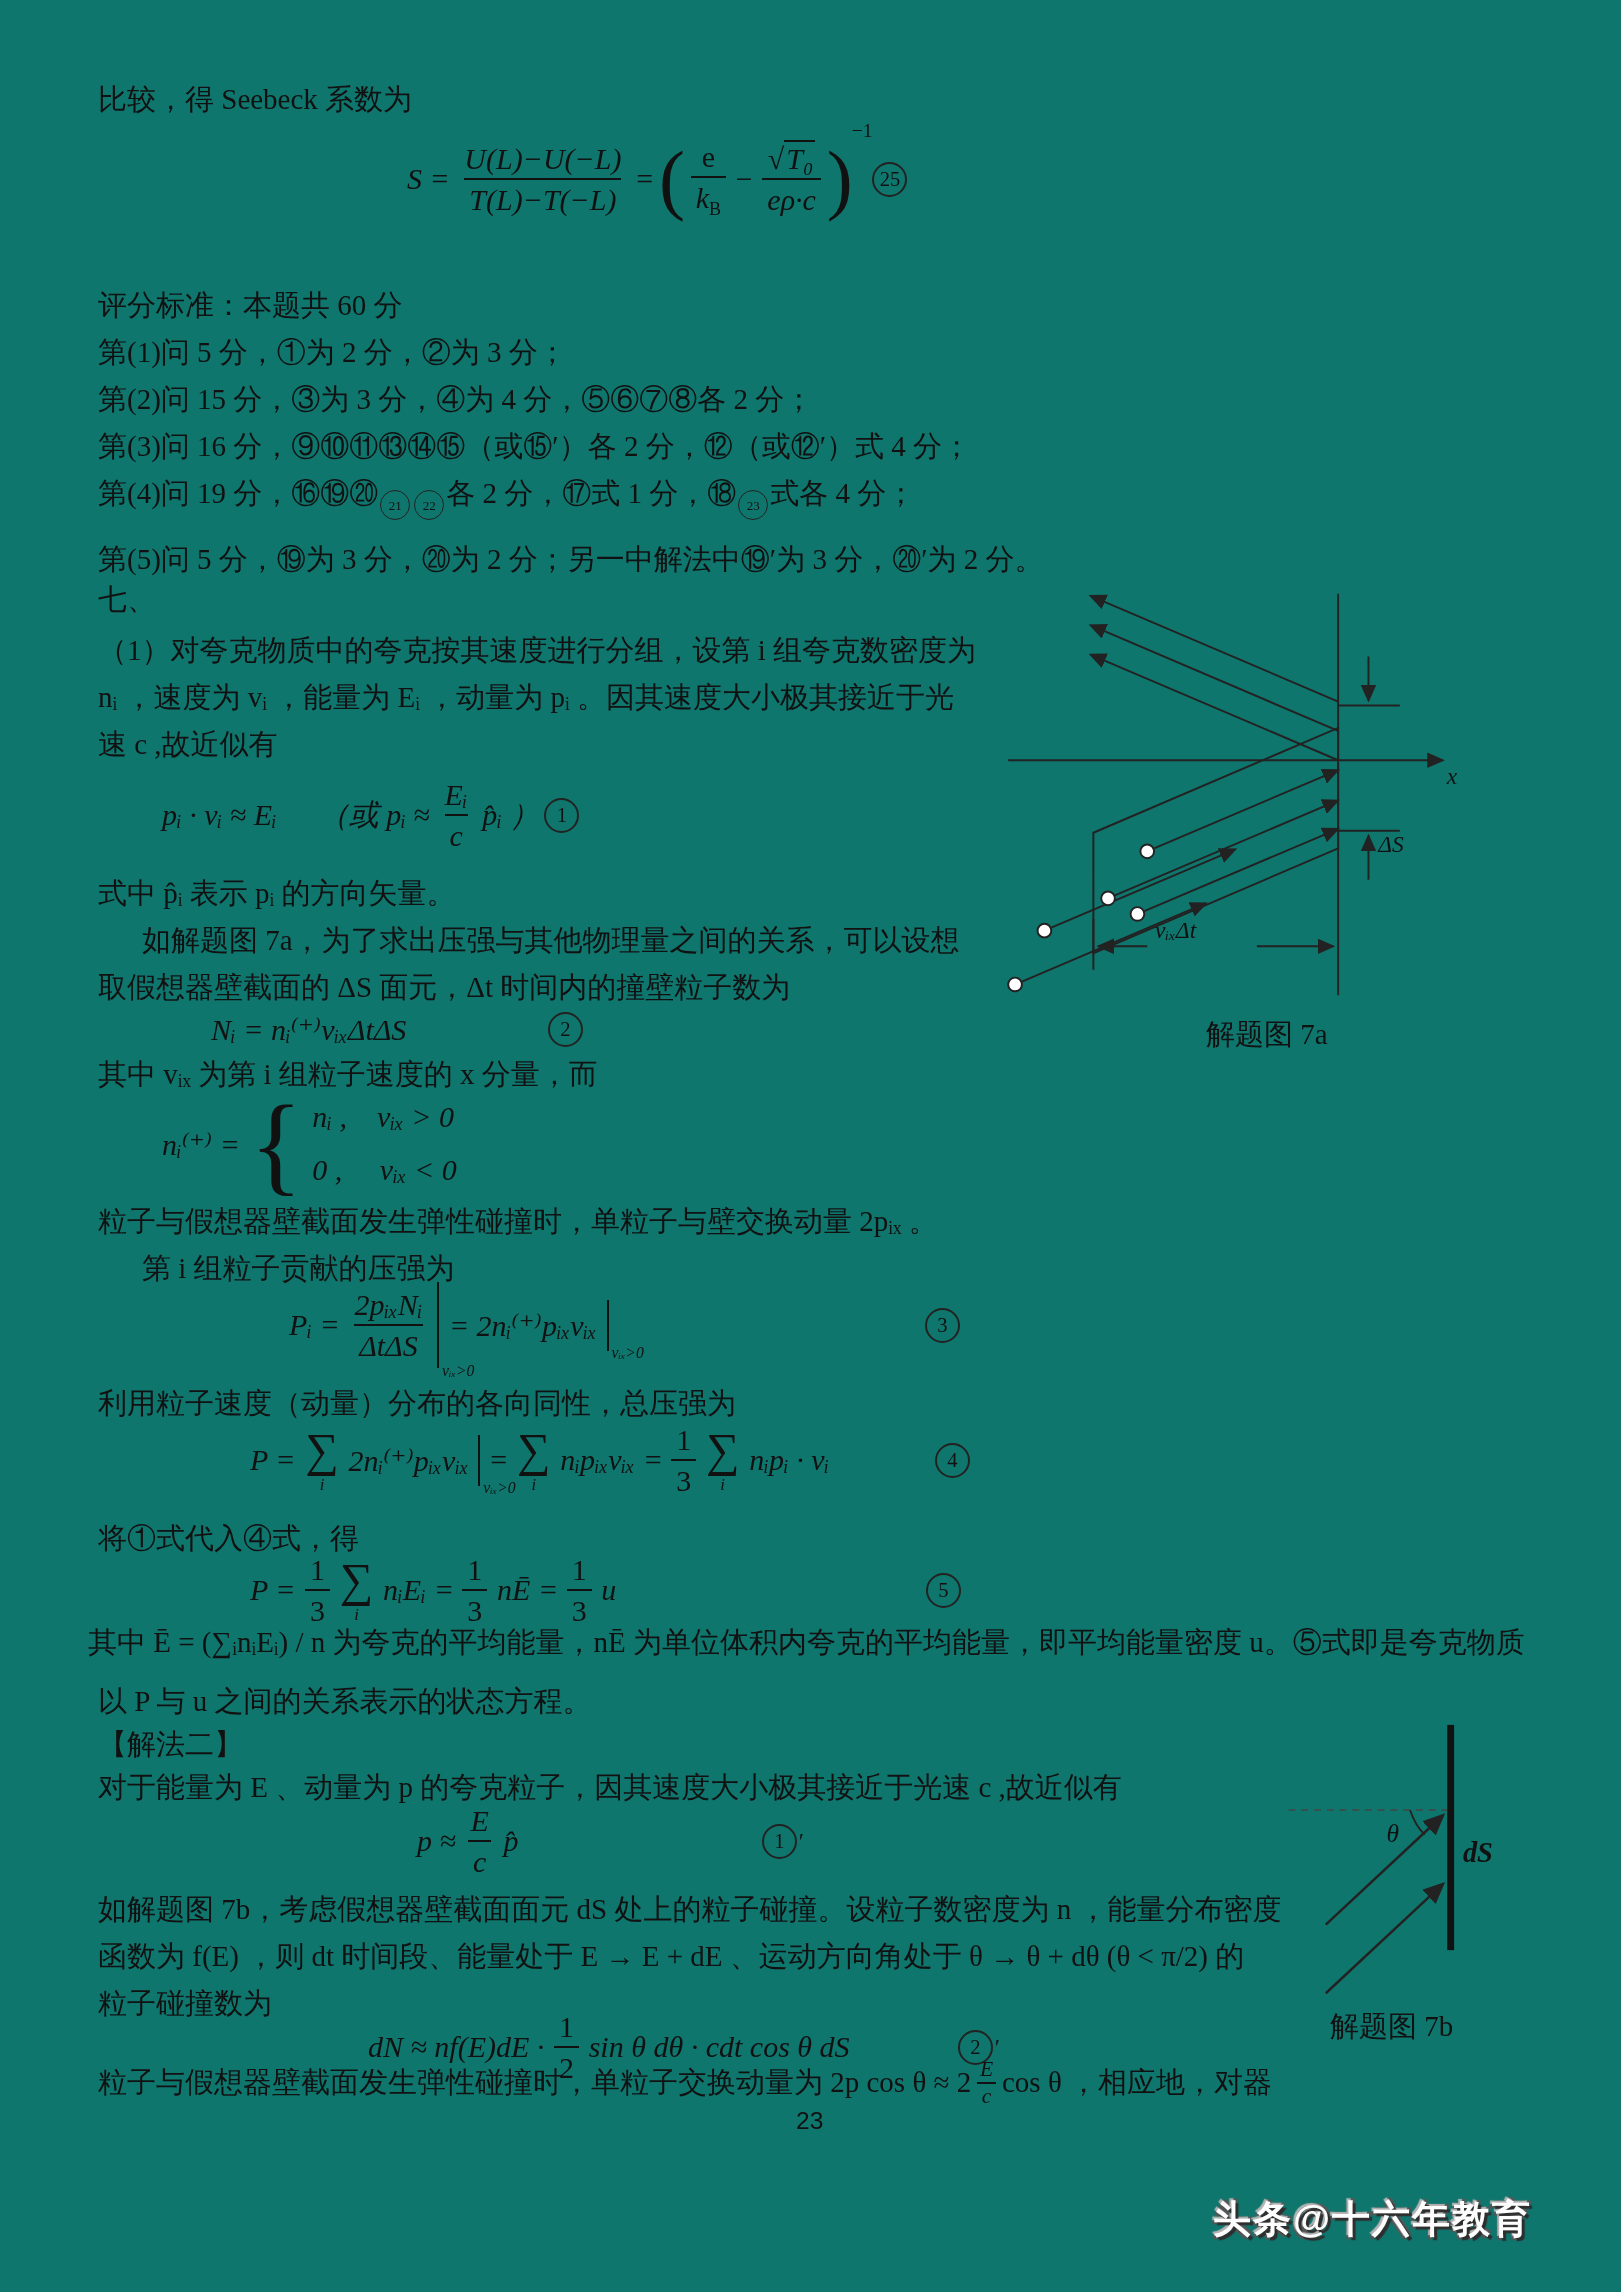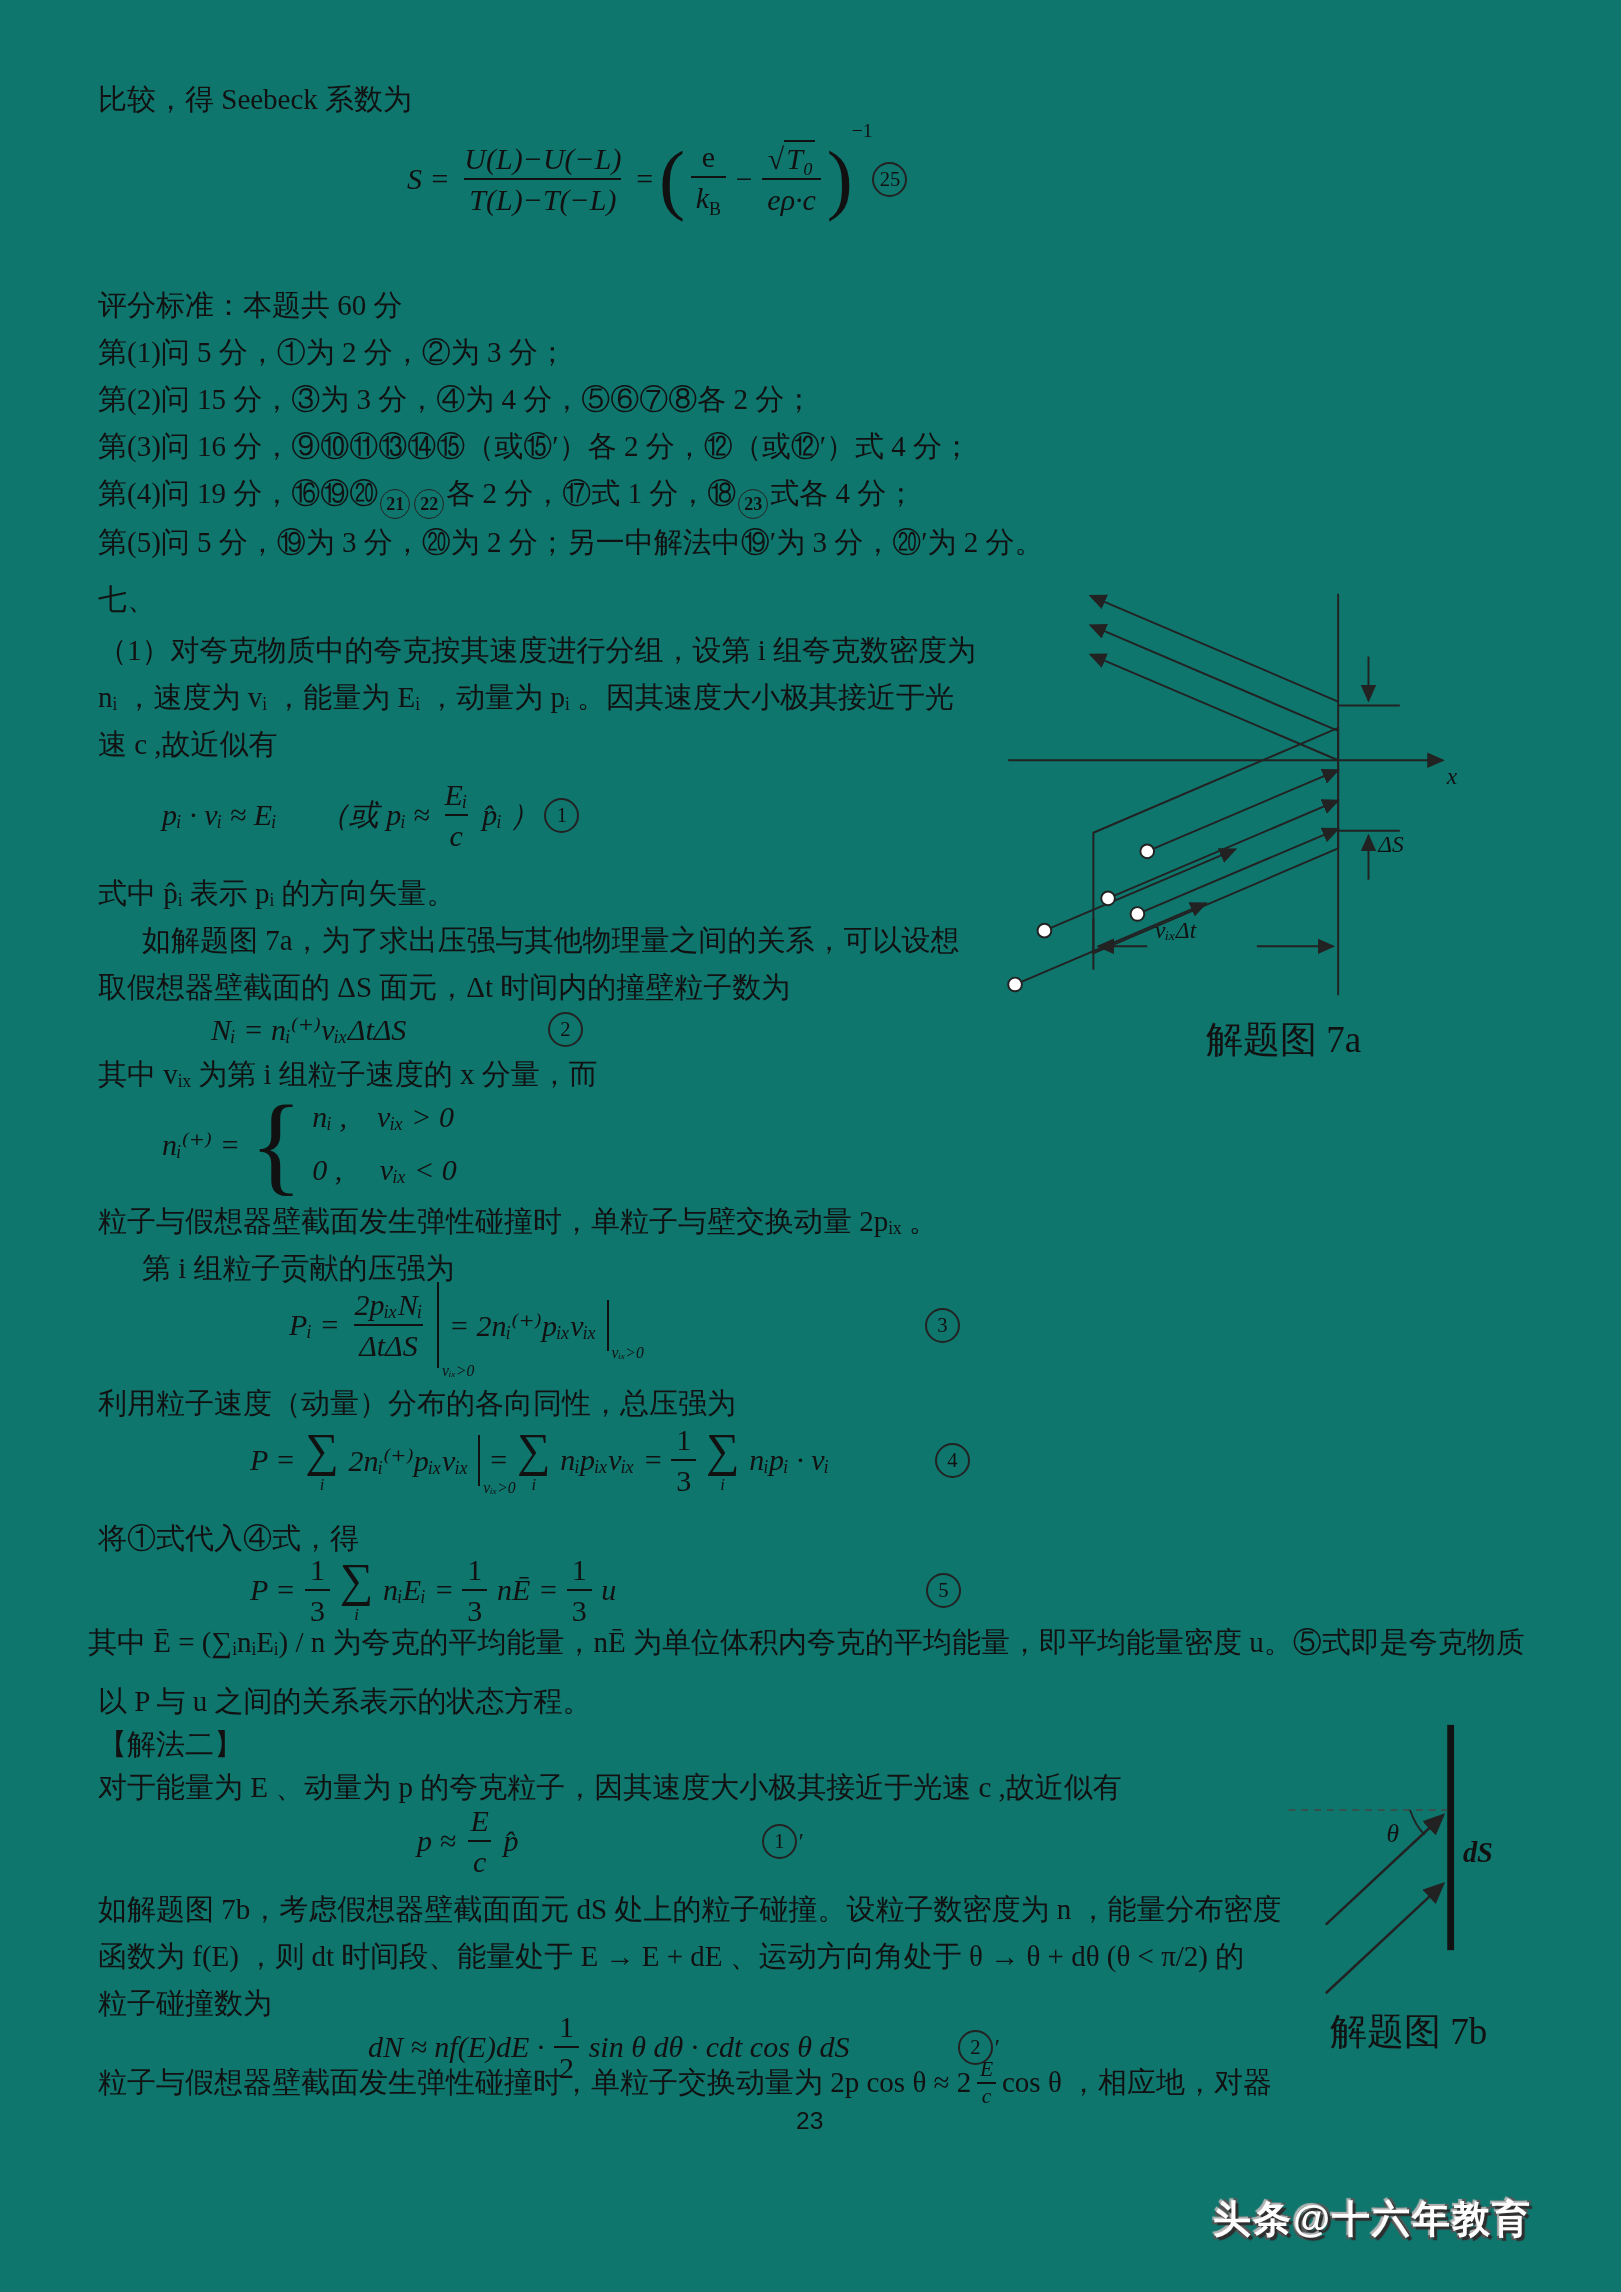--- a/index.html
+++ b/index.html
@@ -24,23 +24,23 @@
   .vb .vs{position:absolute;left:2.9px;bottom:-11.8px;font-size:15.7px;font-style:italic;white-space:nowrap;}
   .cases{display:inline-flex;flex-direction:column;gap:12px;text-align:left;font-style:italic;}
   .bigbrace{font-size:110px;line-height:0.8;font-style:normal;font-weight:300;}
   .tag-circ{display:inline-flex;align-items:center;justify-content:center;flex:none;
             min-width:35px;height:35px;border:2px solid #222;border-radius:50%;
             font-size:20.6px;font-style:normal;box-sizing:border-box;padding:0 2px;}
   .tagwrap{display:inline-flex;align-items:center;margin-left:auto;margin-right:0;}
   .prime{font-size:23.5px;margin-left:2px;font-style:normal;}
   .circ-sm{display:inline-flex;align-items:center;justify-content:center;
            width:30px;height:30px;border:1.8px solid #222;border-radius:50%;
-           font-size:18px;vertical-align:-6.9px;margin:0 2px;box-sizing:border-box;font-weight:bold;}
+           font-size:13px;vertical-align:-6.9px;margin:16px 2px;box-sizing:border-box;}
   .figure{position:absolute;}
-  .caption{position:absolute;font-size:37px;white-space:nowrap;}
+  .caption{position:absolute;font-size:29px;white-space:nowrap;}
   .pagenum{position:absolute;font-size:24.5px;font-family:"Liberation Sans","DejaVu Sans",sans-serif;}
   .watermark{position:absolute;font-family:"Liberation Sans","DejaVu Sans",sans-serif;
              font-weight:bold;font-size:38px;letter-spacing:2px;color:#fdfdfd;
              text-shadow:2.9px 2.9px 1px #2e2e2e,-2px -2px 1px #b5b5b5,2px -2px 1px #555,-2px 2px 1px #555;}
 </style>
 </head>
 <body>
 
 <div class="page">
 

